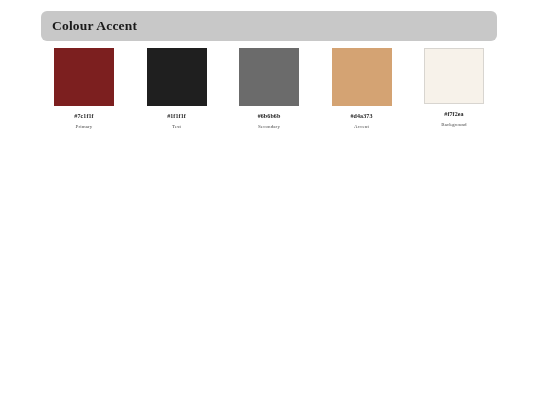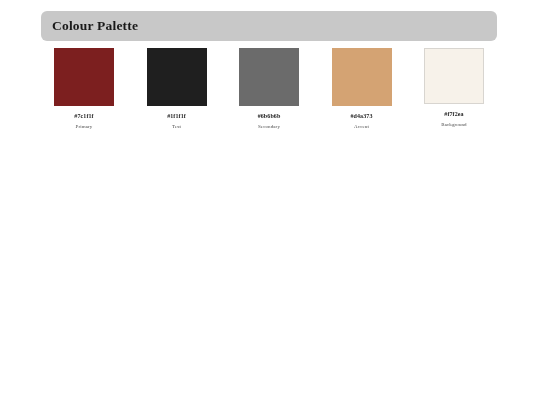--- a/index.html
+++ b/index.html
@@ -99,21 +99,21 @@
     letter-spacing: 0.1px;
   }
 </style>
 </head>
 <body>
 
 <div class="page">
 
   <div class="palette-card">
     <div class="palette-header" style="background: rgb(200, 200, 200);">
-      <div class="palette-title">Colour Palette</div>
+      <div class="palette-title">Colour Accent</div>
     </div>
   </div>
 
   <div class="swatch-row">
 
     <div class="swatch-col">
       <div class="swatch-chip" style="background: rgb(124, 31, 31);"></div>
       <div class="swatch-hex">#7c1f1f</div>
       <div class="swatch-role">Primary</div>
     </div>

